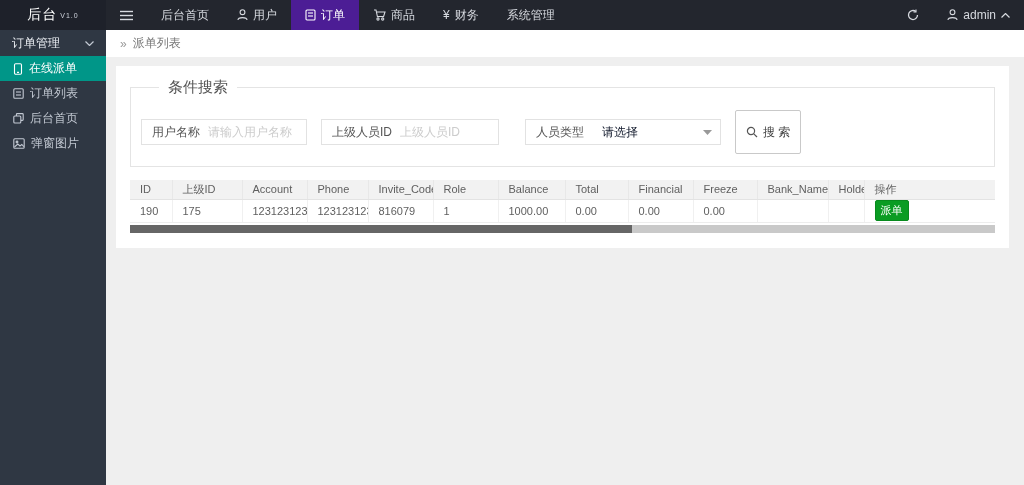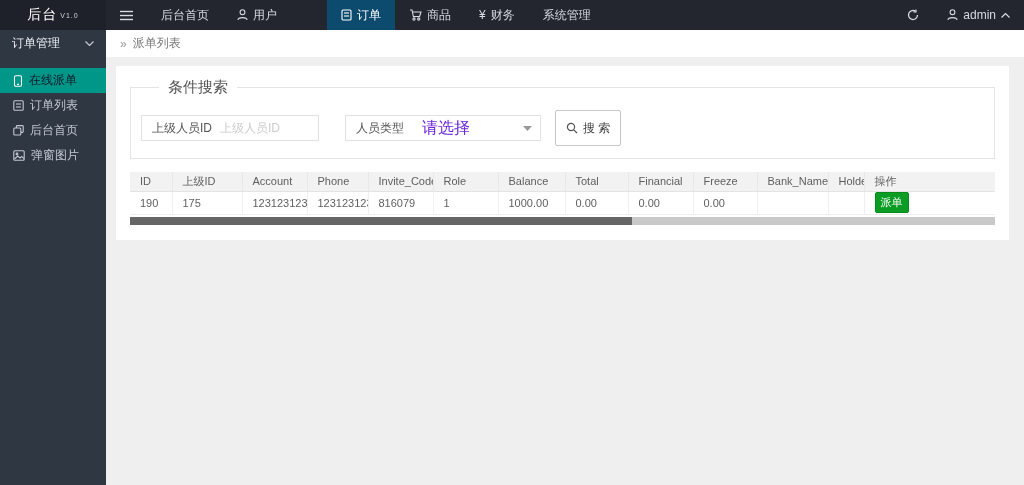--- a/index.html
+++ b/index.html
@@ -8,37 +8,37 @@
 
   
   .header { position:absolute; top:0; left:0; width:1024px; height:30px;
     background:#23262e; display:flex; align-items:stretch; z-index:10; }
   .logo { width:106px; background:#1e212a; color:#fff; display:flex;
     align-items:center; justify-content:center; font-size:14px; letter-spacing:1px; }
   .logo sup { font-size:7px; margin-left:3px; color:#cfd3dc; }
   .nav { display:flex; align-items:stretch; }
   .nav-item { display:flex; align-items:center; gap:5px; padding:0 14px;
     color:#d7dae0; font-size:12px; cursor:pointer; }
-  .nav-item.active { background:#0c4a6e; color:#fff;margin-left:36px; }
+  .nav-item.active { background:#4c1d95; color:#fff; }
   .nav-item svg, .hdr-right svg { display:block; }
   .yen { font-size:12px; }
   .spacer { flex:1; }
   .hdr-right { display:flex; align-items:stretch; }
   .hdr-btn { display:flex; align-items:center; gap:5px; padding:0 14px;
     color:#d7dae0; font-size:12px; cursor:pointer; }
 
   
   .sidebar { position:absolute; top:30px; left:0; width:106px; height:455px;
     background:#2f3743; }
   .side-section { height:26px; display:flex; align-items:center;
     justify-content:space-between; padding:0 12px; color:#eceff4; font-size:12px;
     cursor:pointer;border-radius:11px; }
   .side-item { height:25px; display:flex; align-items:center; gap:6px;
     padding:0 10px 0 13px; color:#c3c9d3; font-size:12px; cursor:pointer; }
-  .side-item.active { background:#009688; color:#0f172a;margin-top:12px; }
+  .side-item.active { background:#009688; color:#ffffff; }
   .side-item svg { flex:none; }
 
   
   .main { position:absolute; top:30px; left:106px; width:918px; height:455px;
     background:#efefef; }
   .breadcrumb { height:27px; background:#fff; display:flex; align-items:center;
     gap:6px; padding:0 14px; font-size:12px; color:#777; }
   .crumb-sep { color:#999; font-size:12px; }
 
   .card { margin:9px 15px 0 10px; background:#fff; padding:12px 14px 15px; }
@@ -47,22 +47,22 @@
   fieldset.search legend { margin-left:18px; padding:0 9px; font-size:15px; color:#555; }
   .form-row { display:flex; align-items:center; gap:14px; }
   .input-group { display:flex; align-items:center; border:1px solid #e2e2e2;
     height:26px; background:#fff; }
   .ig-label { padding:0 8px 0 10px; font-size:12px; color:#555; white-space:nowrap; }
   .ig-input { border:none; outline:none; font-size:12px; color:#333; width:98px;
     padding-right:8px; font-family:inherit; }
   .ig-input::placeholder { color:#ccc; }
   .ig-select { display:flex; align-items:center; justify-content:space-between;
     width:118px; padding-right:8px; cursor:pointer; }
-  .ig-select .val { font-size:16px; color:#6d28d9; }
-  .search-btn { display:flex; align-items:center; gap:5px; height:36px;
+  .ig-select .val { font-size:12px; color:#0f172a; }
+  .search-btn { display:flex; align-items:center; gap:5px; height:44px;
     padding:0 10px; background:#fff; border:1px solid #c9c9c9; border-radius:2px;
     font-size:12px; color:#444; cursor:pointer; font-family:inherit; }
 
   .table-wrap { margin-top:13px; }
   table { width:100%; border-collapse:collapse; table-layout:fixed; }
   th, td { font-size:11px; color:#5f5f5f; text-align:left; font-weight:normal;
     padding:0 0 0 10px; white-space:nowrap; overflow:hidden; }
   thead th { background:#f2f2f2; height:19px; border-bottom:1px solid #e3e3e3;
     border-left:1px solid #e8e8e8; }
   thead th:first-child { border-left:none; }
@@ -191,20 +191,24 @@
 <div class="main">
   <div class="breadcrumb">
     <span class="crumb-sep">»</span>
     <span>派单列表</span>
   </div>
 
   <div class="card">
     <fieldset class="search">
       <legend>条件搜索</legend>
       <div class="form-row">
+        <div class="input-group">
+          <span class="ig-label">用户名称</span>
+          <input class="ig-input" placeholder="请输入用户名称" style="">
+        </div>
         <div class="input-group">
           <span class="ig-label">上级人员ID</span>
           <input class="ig-input" placeholder="上级人员ID" style="">
         </div>
         <div class="input-group" style="margin-left:12px;gap:10px;">
           <span class="ig-label">人员类型</span>
           <div class="ig-select">
             <span class="val">请选择</span>
             <svg width="9" height="5" viewBox="0 0 9 5" fill="#999">
                 <polygon points="0,0 9,0 4.5,5"></polygon>

